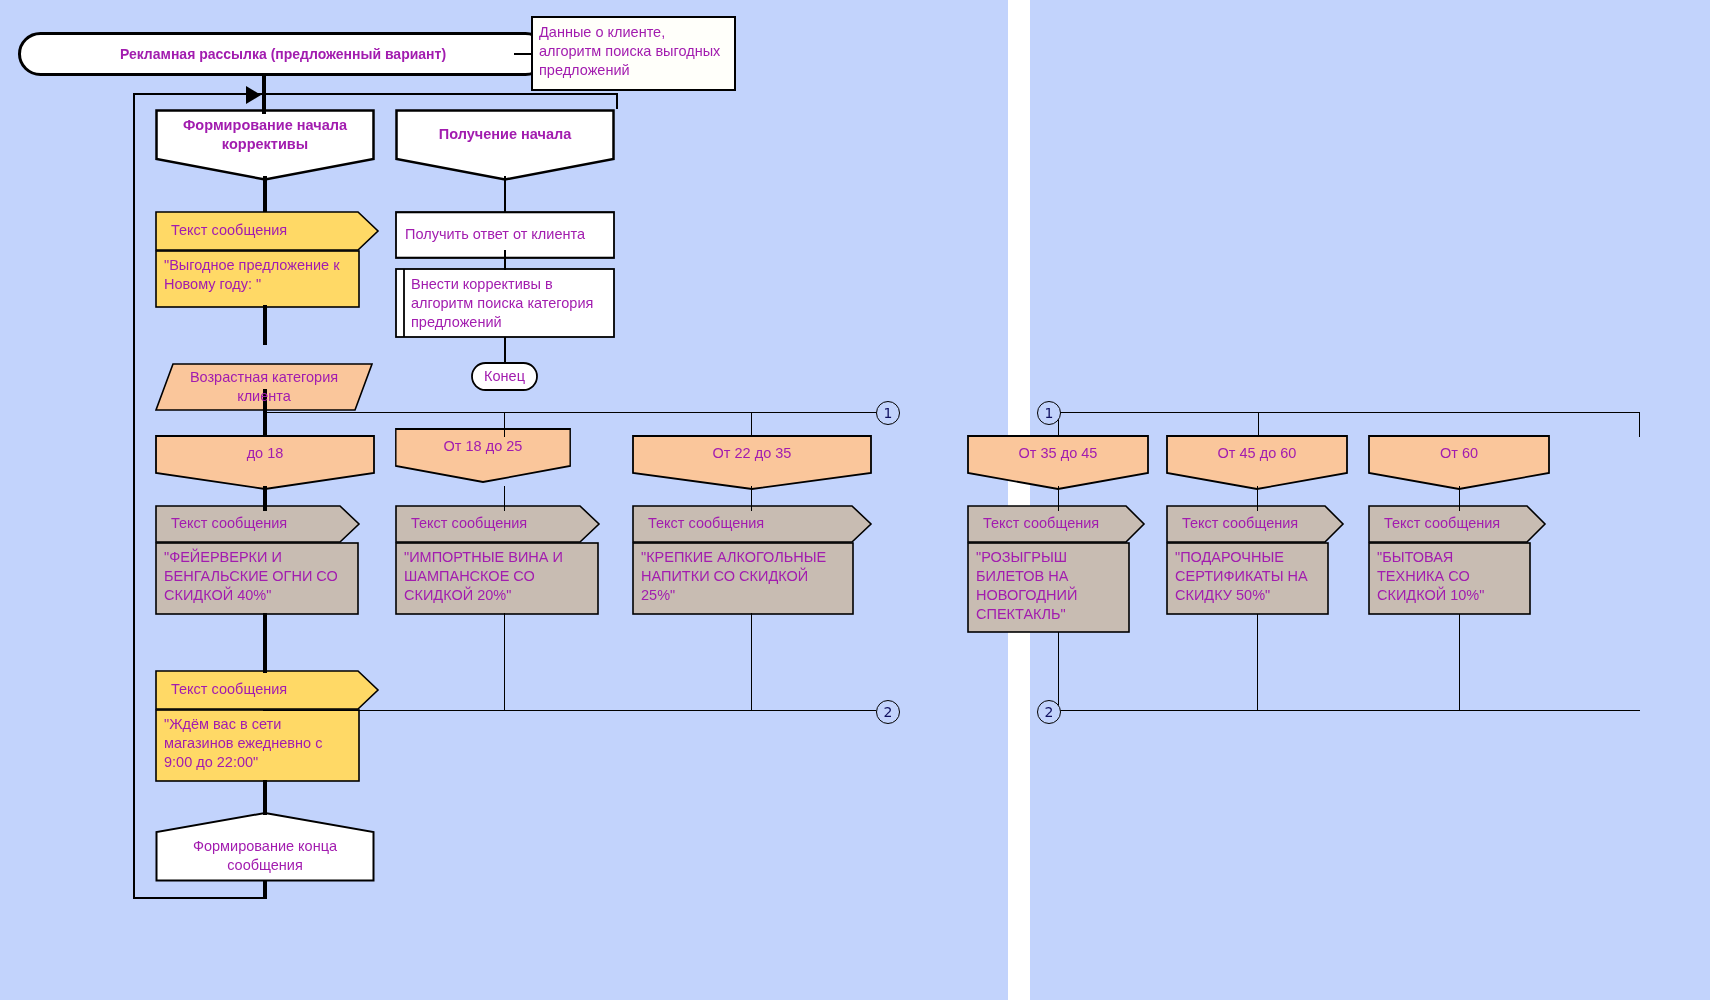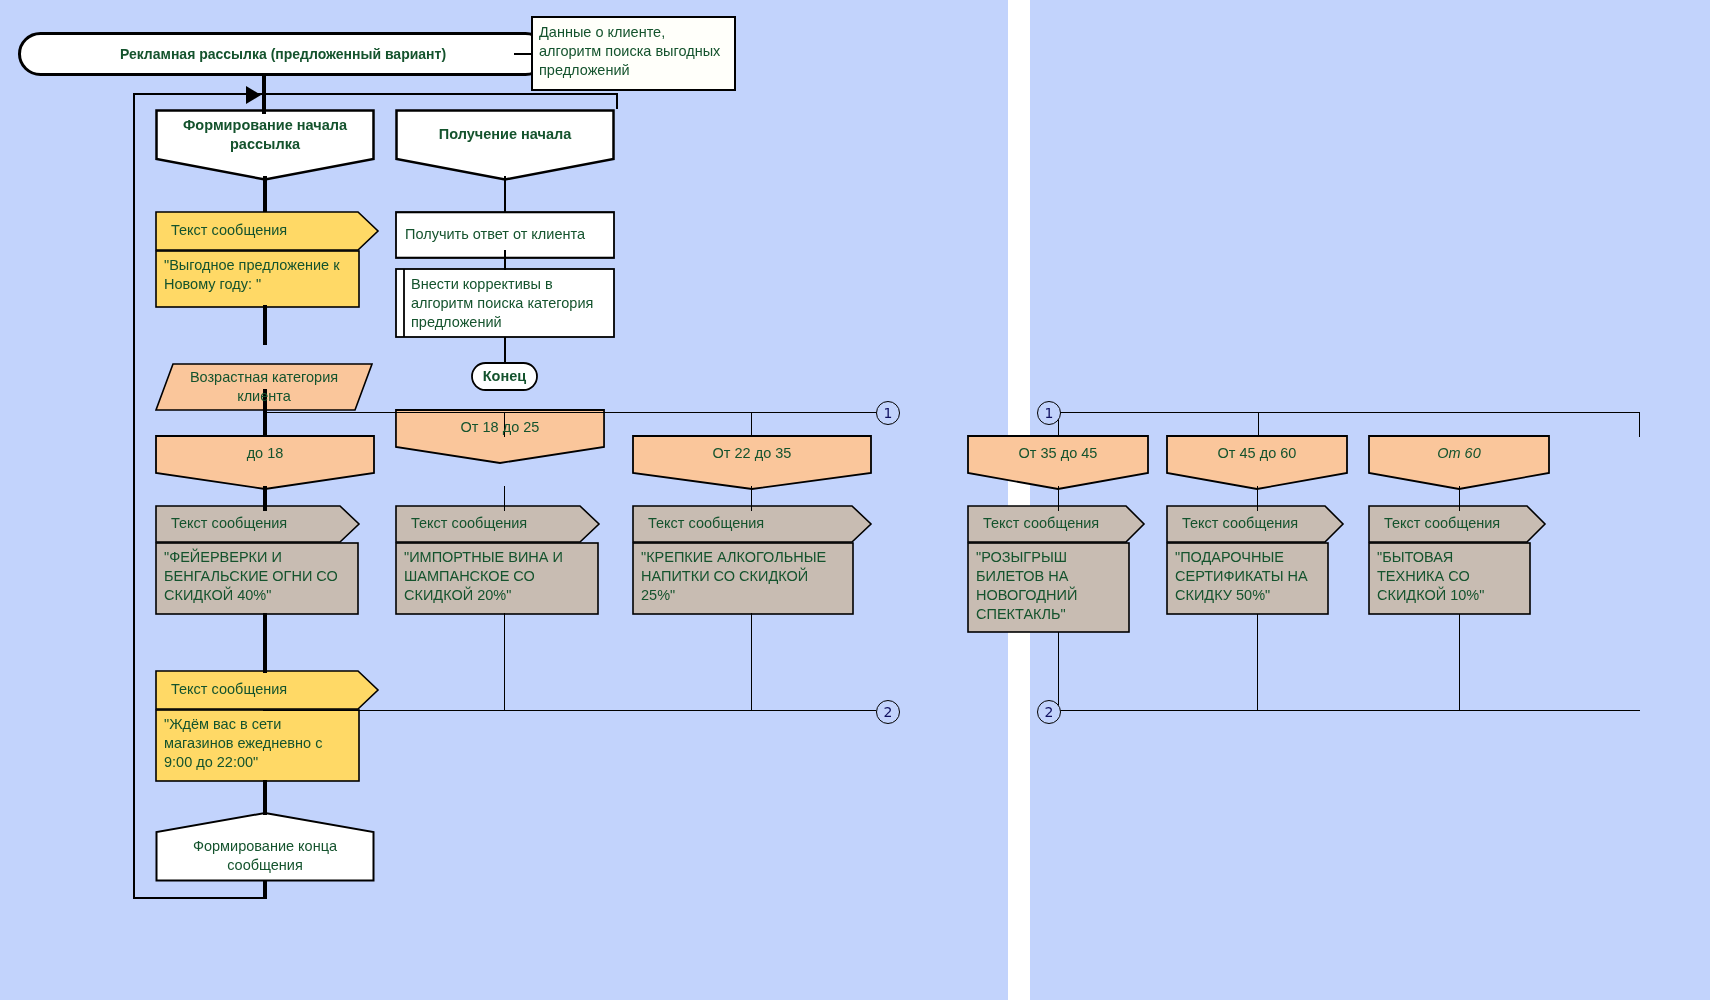--- a/index.html
+++ b/index.html
@@ -16,21 +16,21 @@
   #panel-right{left:1030px;top:0;width:680px;height:1000px;}
 
   
   .node{position:absolute;box-sizing:border-box;}
 
   .txt{
     position:relative;z-index:3;
     box-sizing:border-box;
     width:100%;height:100%;
     display:flex;
-    font-size:14.5px;color:#14532d;line-height:1.32;
+    font-size:14.5px;color:#a21caf;line-height:1.32;
     white-space:pre-line;
   }
   .txt.center{align-items:center;justify-content:center;text-align:center;}
   .txt.left{align-items:flex-start;justify-content:flex-start;text-align:left;}
   .txt.midleft{align-items:center;justify-content:flex-start;text-align:left;}
   .bold{font-weight:bold;}
 
   
   .shape{position:absolute;left:0;top:0;width:100%;height:100%;z-index:1;overflow:visible;}
 
@@ -89,21 +89,21 @@
   <div class="ln v" style="left:133px;top:93px;height:806px;width:2.2px;"></div>
   <div class="ln h" style="left:133px;top:897px;width:133px;height:2.2px;"></div>
 
   <div class="ln v" style="left:616px;top:93px;height:16px;width:2.2px;"></div>
 
   <div class="node" id="hdr-left" style="left:155px;top:109px;width:220px;height:72px;">
     <svg class="shape" viewBox="0 0 220 72" preserveAspectRatio="none">
       <polygon points="1.5,1.5 218.5,1.5 218.5,50 110,70.5 1.5,50" fill="#ffffff" stroke="#000" stroke-width="2.5"></polygon>
     </svg>
     <div class="txt center bold" style="height:52px;">Формирование начала
-рассылка</div>
+коррективы</div>
   </div>
 
   <div class="node" id="hdr-right" style="left:395px;top:109px;width:220px;height:72px;">
     <svg class="shape" viewBox="0 0 220 72" preserveAspectRatio="none">
       <polygon points="1.5,1.5 218.5,1.5 218.5,50 110,70.5 1.5,50" fill="#ffffff" stroke="#000" stroke-width="2.5"></polygon>
     </svg>
     <div class="txt center bold" style="height:52px;">Получение начала</div>
   </div>
 
   <div class="ln vthick" style="left:263px;top:176px;height:36px;"></div>
@@ -145,21 +145,21 @@
     <svg class="shape" viewBox="0 0 220 70" preserveAspectRatio="none">
       <rect x="1" y="1" width="218" height="68" fill="#ffffff" stroke="#000" stroke-width="1.8"></rect>
       <line x1="9" y1="1" x2="9" y2="69" stroke="#000" stroke-width="1.8"></line>
     </svg>
     <div class="txt left" style="padding:7px 10px 0 16px;">Внести коррективы в
 алгоритм поиска категория
 предложений</div>
   </div>
   <div class="ln v" style="left:504px;top:337px;height:26px;width:2.2px;"></div>
 
-  <div class="node" id="end" style="left:471px;top:362px;width:67px;height:29px;font-weight:bold;">
+  <div class="node" id="end" style="left:471px;top:362px;width:67px;height:29px;">
     <svg class="shape" viewBox="0 0 67 29" preserveAspectRatio="none">
       <rect x="1" y="1" width="65" height="27" rx="13.5" ry="13.5" fill="#ffffff" stroke="#000" stroke-width="1.8"></rect>
     </svg>
     <div class="txt center">Конец</div>
   </div>
 
   <div class="ln vthick" style="left:263px;top:389px;height:28px;"></div>
   <div class="ln hthin" style="left:263px;top:412px;width:613px;"></div>
   <div class="conn-circle" style="left:876px;top:401px;">1</div>
 
@@ -182,21 +182,21 @@
   </div>
   <div class="node" style="left:155px;top:543px;width:204px;height:72px;">
     <svg class="shape" viewBox="0 0 204 72" preserveAspectRatio="none">
       <rect x="1" y="0" width="202" height="71" fill="#c8bcb2" stroke="#000" stroke-width="1.6"></rect>
     </svg>
     <div class="txt left" style="padding:5px 9px;">"ФЕЙЕРВЕРКИ И
 БЕНГАЛЬСКИЕ ОГНИ СО
 СКИДКОЙ 40%"</div>
   </div>
 
-  <div class="node" style="left:395px;top:409px;width:210px;height:55px;">
+  <div class="node" style="left:395px;top:428px;width:176px;height:55px;">
     <svg class="shape" viewBox="0 0 220 55" preserveAspectRatio="none">
       <polygon points="1,1 219,1 219,38 110,54 1,38" fill="#fac69b" stroke="#000" stroke-width="1.8"></polygon>
     </svg>
     <div class="txt center" style="height:38px;">От 18 до 25</div>
   </div>
   <div class="ln vthin" style="left:504px;top:486px;height:25px;"></div>
   <div class="node" style="left:395px;top:505px;width:205px;height:38px;">
     <svg class="shape" viewBox="0 0 205 38" preserveAspectRatio="none">
       <polygon points="1,1 185,1 204,19 185,37 1,37" fill="#c8bcb2" stroke="#000" stroke-width="1.6"></polygon>
     </svg>
@@ -314,21 +314,21 @@
     </svg>
     <div class="txt left" style="padding:5px 9px;">"ПОДАРОЧНЫЕ
 СЕРТИФИКАТЫ НА
 СКИДКУ 50%"</div>
   </div>
 
   <div class="node" style="left:1368px;top:435px;width:182px;height:55px;">
     <svg class="shape" viewBox="0 0 182 55" preserveAspectRatio="none">
       <polygon points="1,1 181,1 181,38 91,54 1,38" fill="#fac69b" stroke="#000" stroke-width="1.8"></polygon>
     </svg>
-    <div class="txt center" style="height:38px;font-style:italic;">От 60</div>
+    <div class="txt center" style="height:38px;">От 60</div>
   </div>
   <div class="ln vthin" style="left:1459px;top:486px;height:25px;"></div>
   <div class="node" style="left:1368px;top:505px;width:178px;height:38px;">
     <svg class="shape" viewBox="0 0 178 38" preserveAspectRatio="none">
       <polygon points="1,1 159,1 177,19 159,37 1,37" fill="#c8bcb2" stroke="#000" stroke-width="1.6"></polygon>
     </svg>
     <div class="txt midleft" style="padding-left:16px;width:155px;">Текст сообщения</div>
   </div>
   <div class="node" style="left:1368px;top:543px;width:163px;height:72px;">
     <svg class="shape" viewBox="0 0 163 72" preserveAspectRatio="none">

